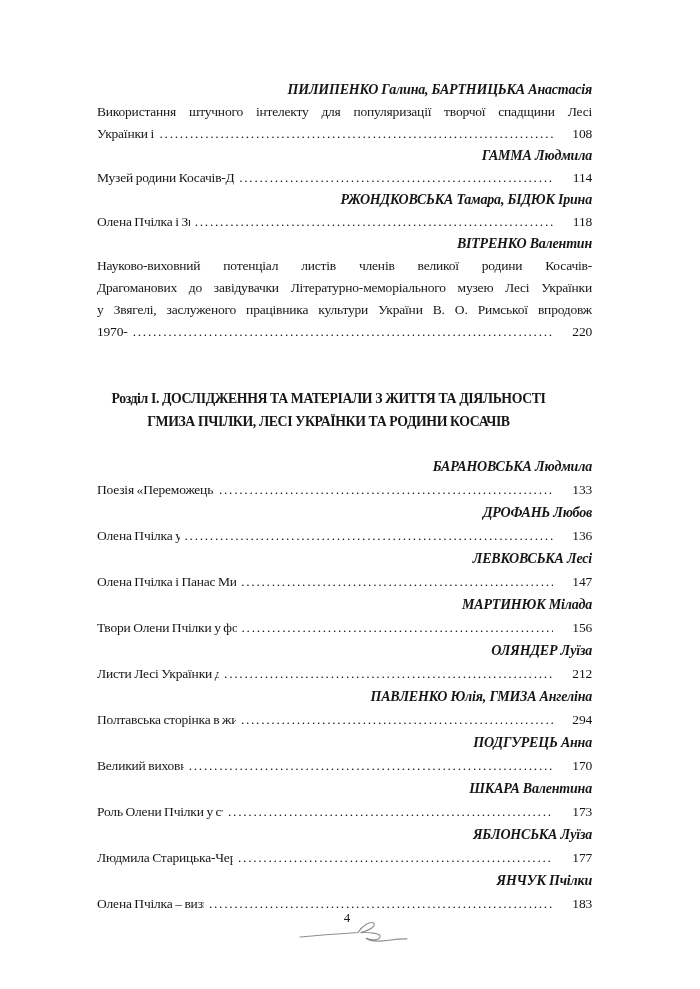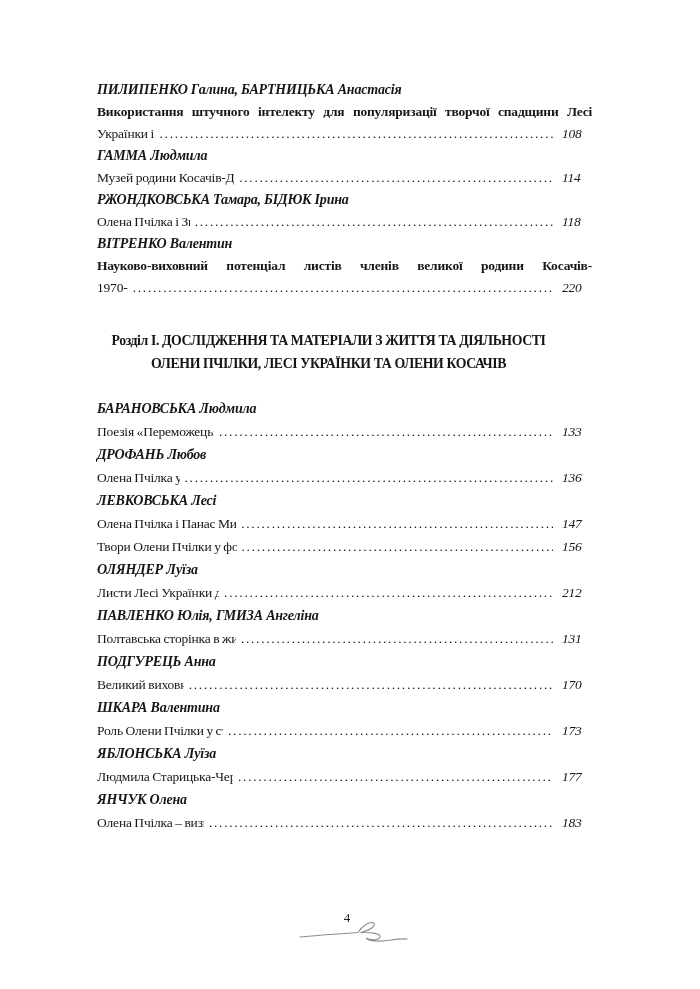--- a/index.html
+++ b/index.html
@@ -23,34 +23,34 @@
 
   .toc-section { }
 
   .entry .author {
     font-weight: 700;
     font-style: italic;
     font-size: 14px;
     line-height: 22px;
     letter-spacing: -0.2px;
     white-space: nowrap;
+    text-align: right;
   }
 
   .tline {
     font-size: 13.5px;
     line-height: 22px;
     letter-spacing: -0.2px;
     word-spacing: -0.5px;
   }
 
   
   .tline.cont {
     text-align: justify;
     text-align-last: justify;
-    font-weight: bold;
   }
 
   
   .tline.last {
     display: flex;
     align-items: baseline;
   }
   .ttext { flex: 0 1 auto; white-space: nowrap; overflow: hidden; }
   .leader {
     flex: 1 1 auto;
@@ -59,36 +59,35 @@
     white-space: nowrap;
     margin: 0 9px 0 5px;
   }
   .leader::before {
     content: "..........................................................................................................................................................................................";
     letter-spacing: 1.7px;
     color: #161616;
   }
   .pgnum {
     flex: 0 0 30px;
-    text-align: left;
+    text-align: right;
     white-space: nowrap;
-    font-style: italic;
   }
 
   
   .toc-section.sec-1 .author,
   .toc-section.sec-1 .tline { line-height: 23px; }
 
   .section-heading {
     font-weight: 700;
     font-size: 13.8px;
     line-height: 23px;
     letter-spacing: -0.4px;
     text-align: center;
-    margin: 30px 32px 22px 0;
+    margin: 44px 32px 22px 0;
   }
 
   .footer-pagenum {
     position: absolute;
     left: 327px;
     top: 910px;
     width: 40px;
     text-align: center;
     font-size: 13px;
     color: #1b1b1b;
@@ -127,31 +126,33 @@
           <div class="author">РЖОНДКОВСЬКА Тамара, БІДЮК Ірина</div>
           <div class="tline last">
             <span class="ttext">Олена Пчілка і Звягель: минуле і сьогодення</span>
             <span class="leader"></span>
             <span class="pgnum">118</span>
           </div>
         </div>
         <div class="entry">
           <div class="author">ВІТРЕНКО Валентин</div>
           <div class="tline cont">Науково-виховний потенціал листів членів великої родини Косачів-</div>
+          <div class="tline cont">Драгоманових до завідувачки Літературно-меморіального музею Лесі Українки</div>
+          <div class="tline cont">у Звягелі, заслуженого працівника культури України В. О. Римської впродовж</div>
           <div class="tline last">
             <span class="ttext">1970-х років</span>
             <span class="leader"></span>
             <span class="pgnum">220</span>
           </div>
         </div>
       </div>
       <div class="toc-section sec-1">
         <div class="section-heading">
           <div>Розділ І. ДОСЛІДЖЕННЯ ТА МАТЕРІАЛИ З ЖИТТЯ ТА ДІЯЛЬНОСТІ</div>
-          <div>ОЛЕНИ ПЧІЛКИ, ЛЕСІ УКРАЇНКИ ТА ОЛЕНИ КОСАЧІВ</div>
+          <div>ГМИЗА ПЧІЛКИ, ЛЕСІ УКРАЇНКИ ТА РОДИНИ КОСАЧІВ</div>
         </div>
         <div class="entry">
           <div class="author">БАРАНОВСЬКА Людмила</div>
           <div class="tline last">
             <span class="ttext">Поезія «Переможець» як світоглядна позиція Олени Пчілки</span>
             <span class="leader"></span>
             <span class="pgnum">133</span>
           </div>
         </div>
         <div class="entry">
@@ -164,40 +165,41 @@
         </div>
         <div class="entry">
           <div class="author">ЛЕВКОВСЬКА Лесі</div>
           <div class="tline last">
             <span class="ttext">Олена Пчілка і Панас Мирний у редакційній колегії часопису «Рідний край»</span>
             <span class="leader"></span>
             <span class="pgnum">147</span>
           </div>
         </div>
         <div class="entry">
+          <div class="author">МАРТИНЮК Мілада</div>
           <div class="tline last">
             <span class="ttext">Твори Олени Пчілки у формуванні моральних цінностей української дитини</span>
             <span class="leader"></span>
             <span class="pgnum">156</span>
           </div>
         </div>
         <div class="entry">
           <div class="author">ОЛЯНДЕР Луїза</div>
           <div class="tline last">
             <span class="ttext">Листи Лесі Українки до матері як сторінка життя Олени Пчілки</span>
             <span class="leader"></span>
             <span class="pgnum">212</span>
           </div>
         </div>
         <div class="entry">
           <div class="author">ПАВЛЕНКО Юлія, ГМИЗА Ангеліна</div>
           <div class="tline last">
             <span class="ttext">Полтавська сторінка в житті Лесі Українки: педагогічна краєзнавча розвідка</span>
             <span class="leader"></span>
-            <span class="pgnum">131</span>
+            <span class="pgnum">294</span>
           </div>
         </div>
         <div class="entry">
           <div class="author">ПОДГУРЕЦЬ Анна</div>
           <div class="tline last">
             <span class="ttext">Великий виховний талант Олени Пчілки</span>
             <span class="leader"></span>
             <span class="pgnum">170</span>
           </div>
         </div>
@@ -211,21 +213,21 @@
         </div>
         <div class="entry">
           <div class="author">ЯБЛОНСЬКА Луїза</div>
           <div class="tline last">
             <span class="ttext">Людмила Старицька-Черняхівська. Шляхетна українка нешляхетної доби</span>
             <span class="leader"></span>
             <span class="pgnum">177</span>
           </div>
         </div>
         <div class="entry">
-          <div class="author">ЯНЧУК Олена</div>
+          <div class="author">ЯНЧУК Пчілки</div>
           <div class="tline last">
             <span class="ttext">Олена Пчілка – визначна діячка української культури</span>
             <span class="leader"></span>
             <span class="pgnum">183</span>
           </div>
         </div>
       </div>
     </div>
 
   <div>

